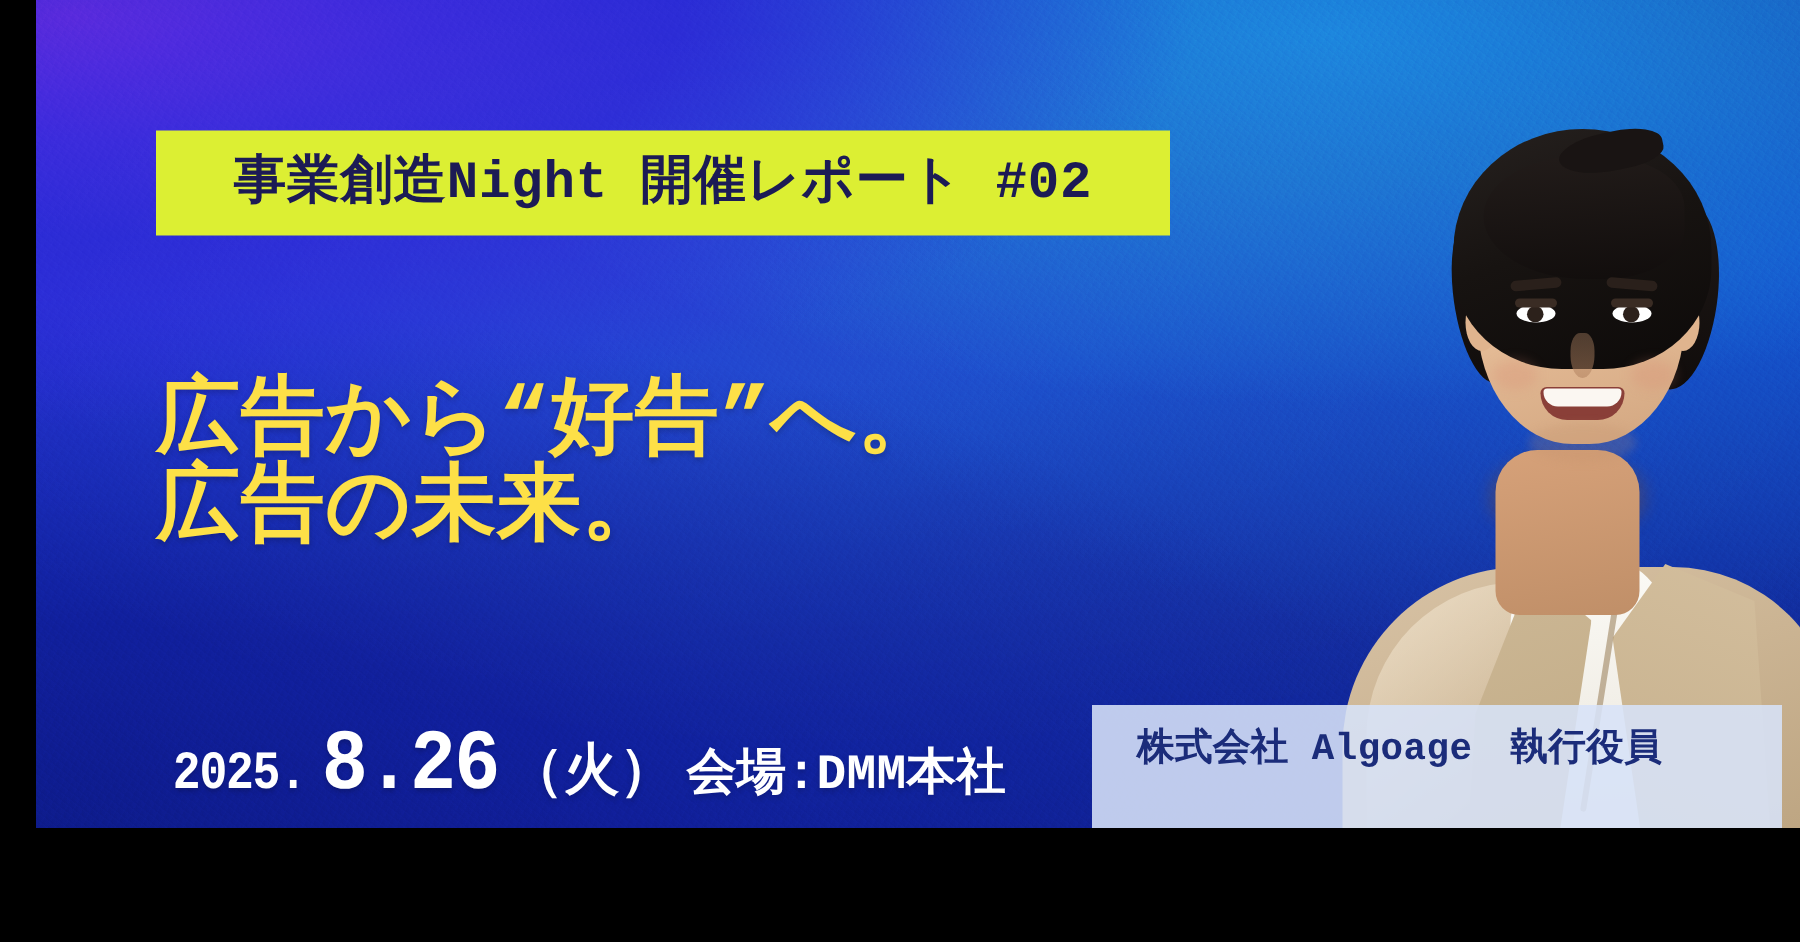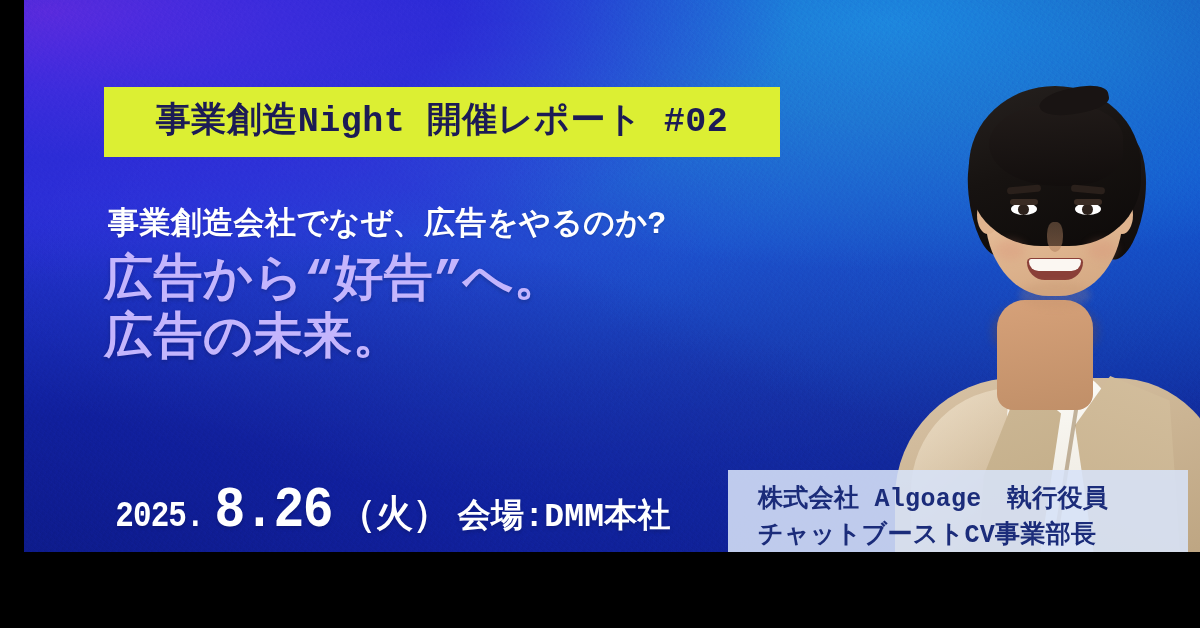--- a/index.html
+++ b/index.html
@@ -79,22 +79,22 @@
     font-weight: 600;
     letter-spacing: .4px;
     white-space: nowrap;
     line-height: 1.15;
     text-shadow: 0 1px 2px rgba(0,0,0,.18);
   }
   .headline {
     position: absolute;
     left: 80px;
     top: 252px;
-    color: #c4b5fd;
-    font-size: 49px;
+    color: #fde047;
+    font-size: 56px;
     font-weight: 700;
     line-height: 58px;
     letter-spacing: .5px;
     white-space: nowrap;
     text-shadow: 0 2px 4px rgba(0,0,0,.20);
   }
 
   
   .date-row {
     position: absolute;
@@ -384,32 +384,30 @@
     <div class="ph-mouth">
         <div class="ph-teeth"></div>
       </div>
     <div class="ph-chin"></div>
   </div>
 
   <div class="badge">
     <span class="badge-text">事業創造Night 開催レポート #02</span>
   </div>
 
-  <div class="subtitle">事業創造会社でなぜ、広告をやるのか?</div>
 
   <div class="headline">
     <div>広告から“好告”へ。</div>
     <div>広告の未来。</div>
   </div>
 
   <div class="date-row">
     <span class="date-year">2025.</span>
     <span class="date-day">8.26</span>
     <span class="date-dow">（火）</span>
     <span class="date-venue">会場:DMM本社</span>
   </div>
 
   <div class="speaker-panel">
     <div class="sp-line">株式会社 Algoage　執行役員</div>
-    <div class="sp-line">チャットブーストCV事業部長</div>
   </div>
 
 </div>
 
 </body></html>

